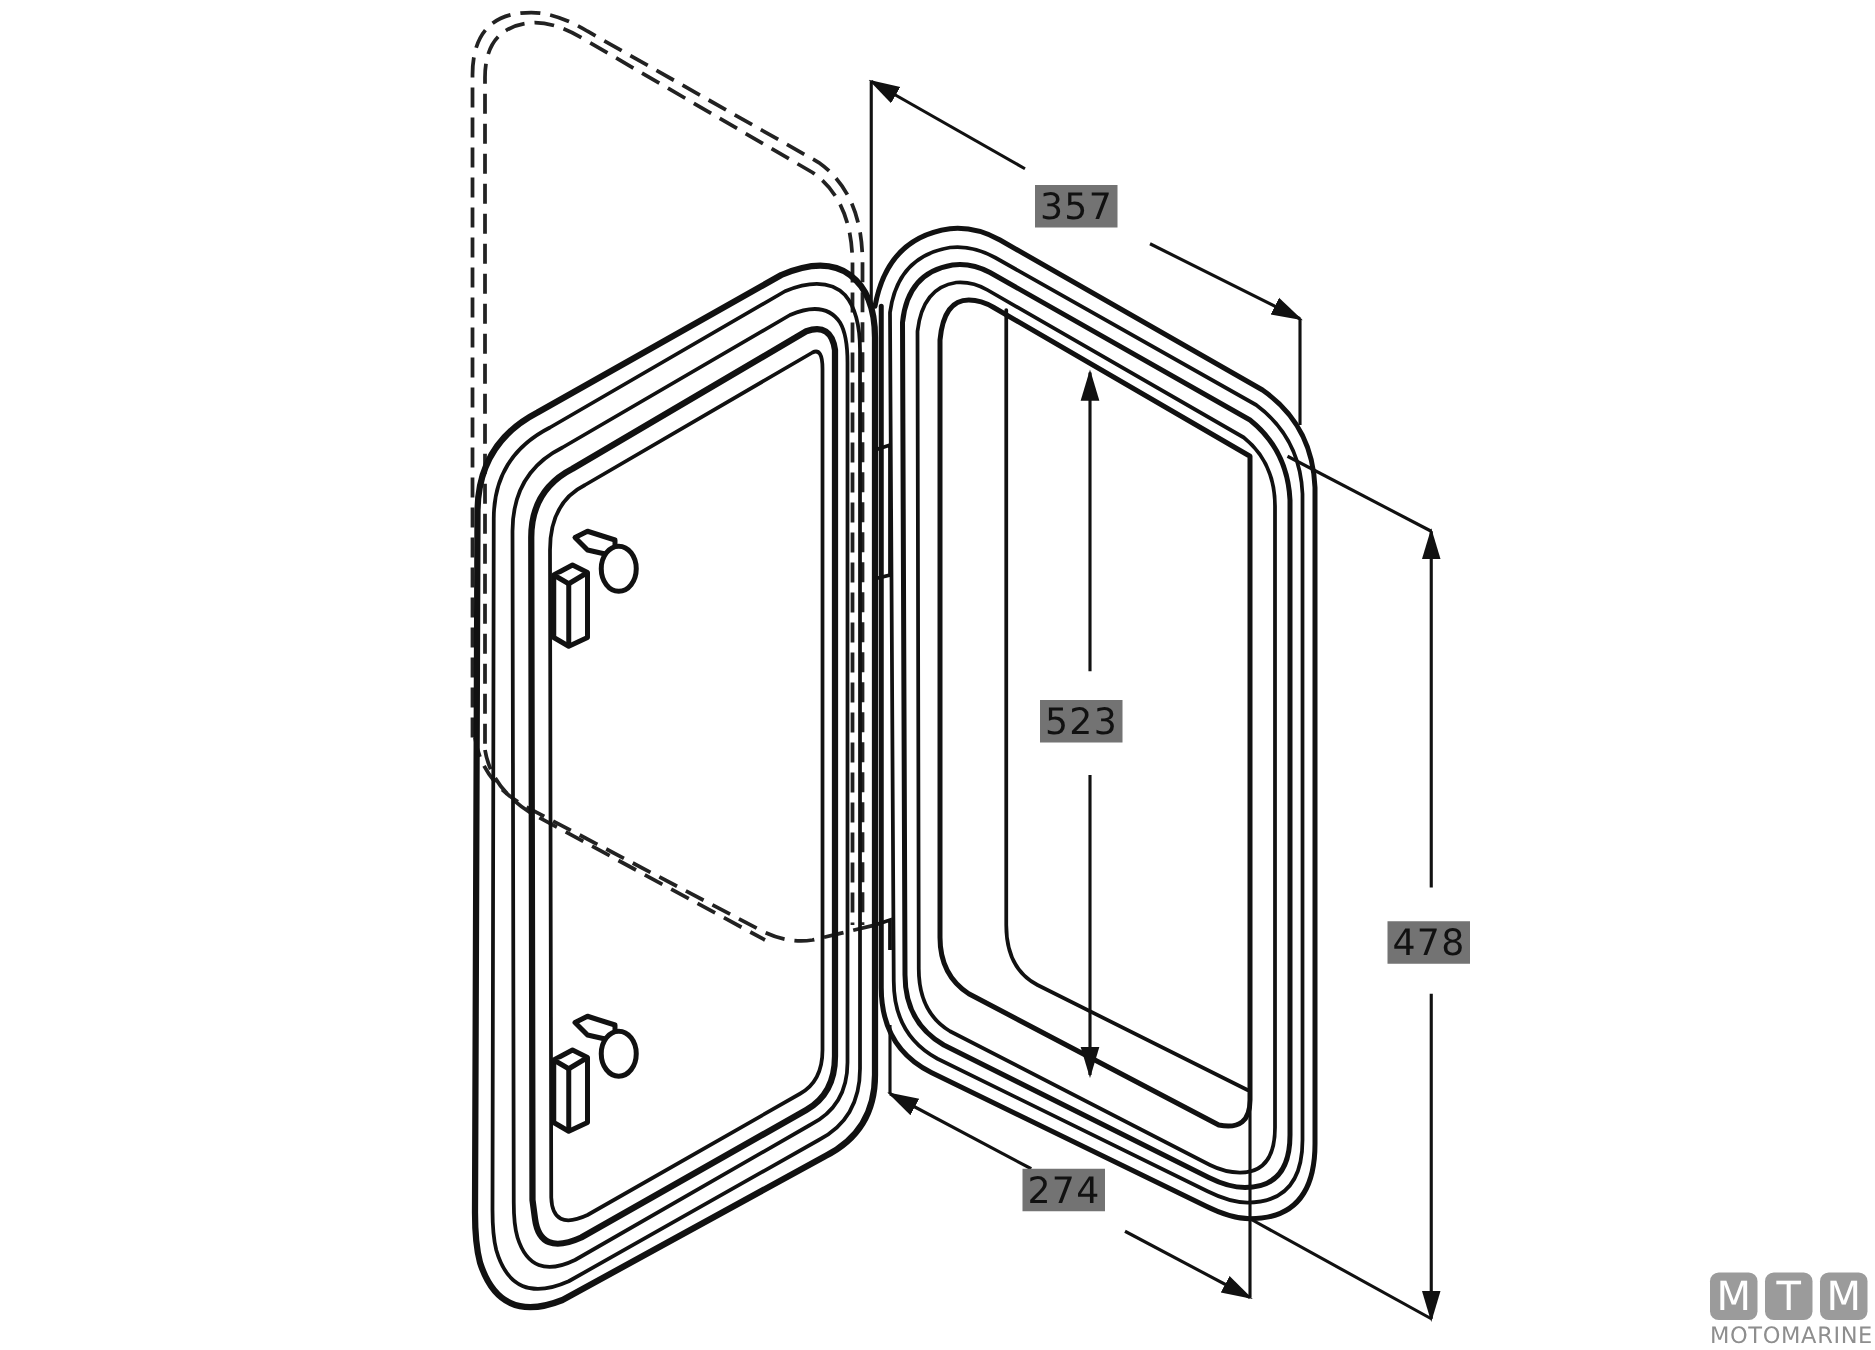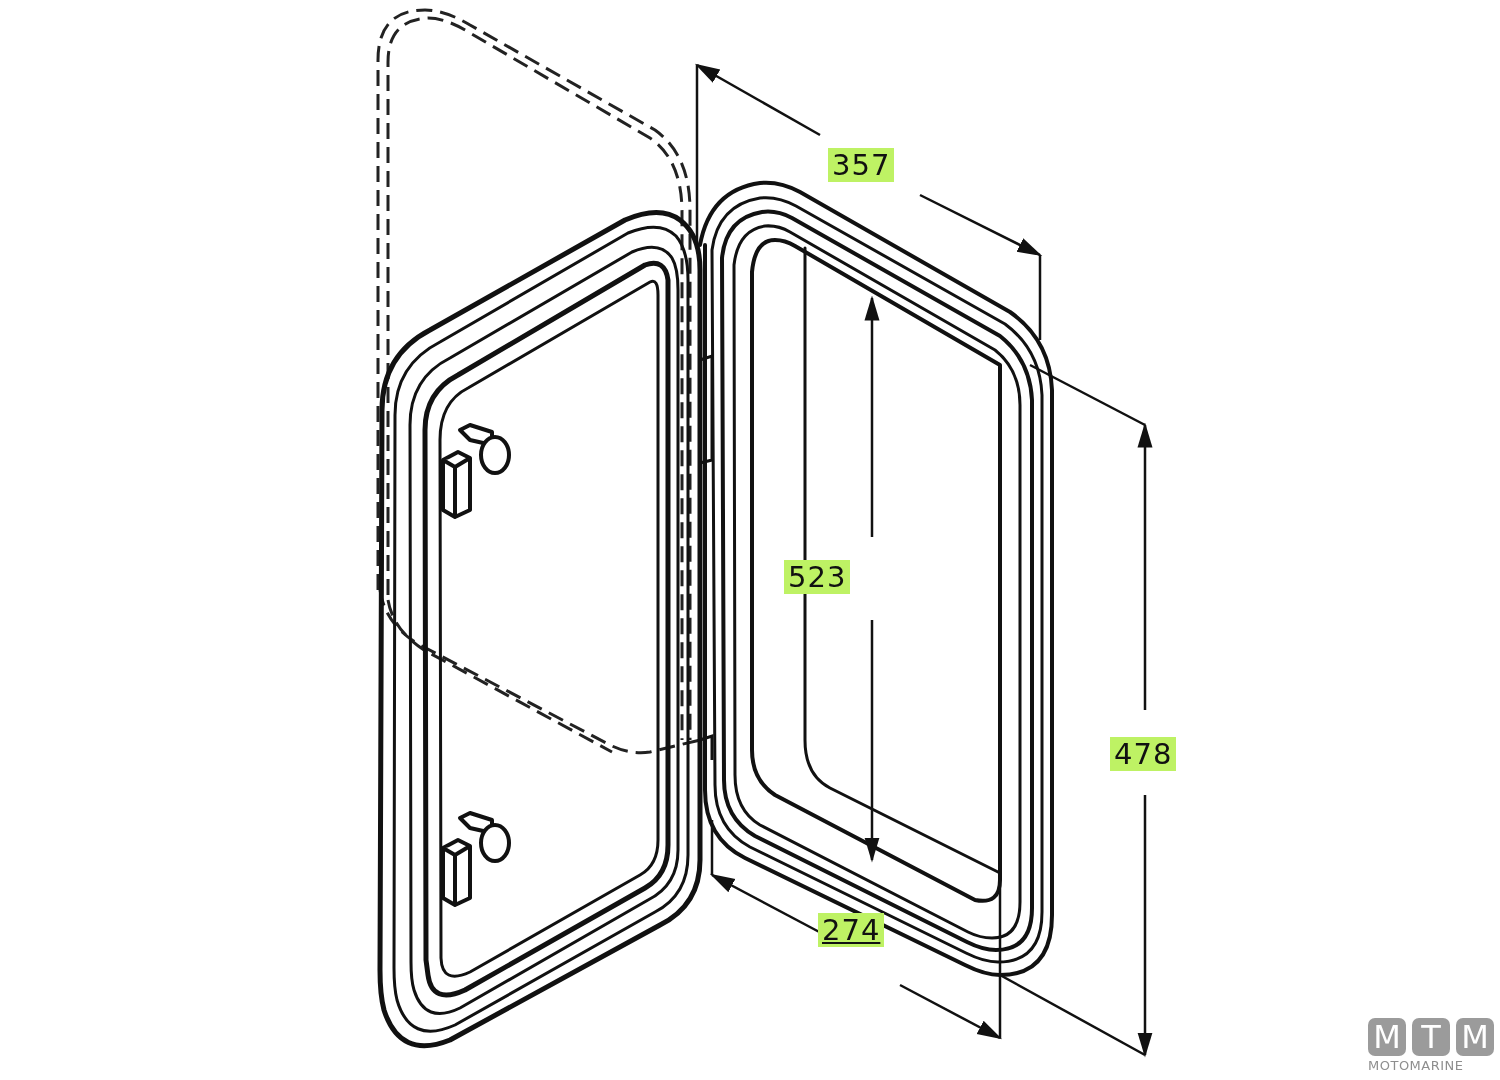--- a/index.html
+++ b/index.html
@@ -1,22 +1,22 @@
 <!DOCTYPE html>
 <html><head>
   <meta charset="utf-8">
   <style>
     html, body { margin: 0; padding: 0; background: #ffffff; }
     body { width: 1500px; height: 1080px; position: relative; overflow: hidden; font-family: "DejaVu Sans", sans-serif; }
     #drawing { position: absolute; left: 0; top: 0; width: 1500px; height: 1080px; }
-    .dim-label { position: absolute; font-family: "DejaVu Sans", sans-serif; font-size: 29px; color: #111; letter-spacing: 1px; background: #bef264; padding: 0 4px; line-height: 34px; }
+    .dim-label { position: absolute; font-family: "DejaVu Sans", sans-serif; font-size: 29px; color: #111; letter-spacing: 1px; background: #737373; padding: 0 4px; line-height: 34px; }
     .logo { position: absolute; left: 1368px; top: 1018px; width: 128px; }
     .logo-letters { display: flex; gap: 6px; }
     .logo-box { width: 38px; height: 38px; background: #9b9b9b; border-radius: 7px; color: #fff; font-family: "DejaVu Sans", sans-serif; font-size: 32px; line-height: 38px; text-align: center; font-weight: normal; }
-    .logo-text { font-family: "DejaVu Sans", sans-serif; font-size: 13px; color: #8e8e8e; letter-spacing: 0.5px; margin-top: 2px; }
+    .logo-text { font-family: "DejaVu Sans", sans-serif; font-size: 18px; color: #8e8e8e; letter-spacing: 0.5px; margin-top: 2px; }
   </style>
 </head>
 <body>
 
 <svg id="drawing" viewBox="0 0 1500 1080" xmlns="http://www.w3.org/2000/svg">
   <defs>
     <marker id="arrow" viewBox="0 0 10 10" refX="9" refY="5" markerWidth="10" markerHeight="10" orient="auto-start-reverse">
       <path d="M0,2 L10,5 L0,8 z" fill="#111"></path>
     </marker>
   </defs>
@@ -86,23 +86,23 @@
 
   <g fill="none" stroke="#111" stroke-width="2.5">
     <path d="M712,820 L712,875"></path>
     <path d="M1000,880 L1000,1038"></path>
     <path d="M825,935 L712,875" marker-end="url(#arrow)"></path>
     <path d="M900,985 L1000,1038" marker-end="url(#arrow)"></path>
   </g>
 </svg>
 
 <div class="dim-label" style="left:828px; top:148px;">357</div>
-<div class="dim-label" style="left:784px; top:560px;">523</div>
+<div class="dim-label" style="left:832px; top:560px;">523</div>
 <div class="dim-label" style="left:1110px; top:737px;">478</div>
-<div class="dim-label" style="left:818px; top:913px;text-decoration:underline;">274</div>
+<div class="dim-label" style="left:818px; top:935px;">274</div>
 
 <div class="logo">
   <div class="logo-letters">
     <div class="logo-box">M</div>
     <div class="logo-box">T</div>
     <div class="logo-box">M</div>
   </div>
   <div class="logo-text">MOTOMARINE</div>
 </div>
 

